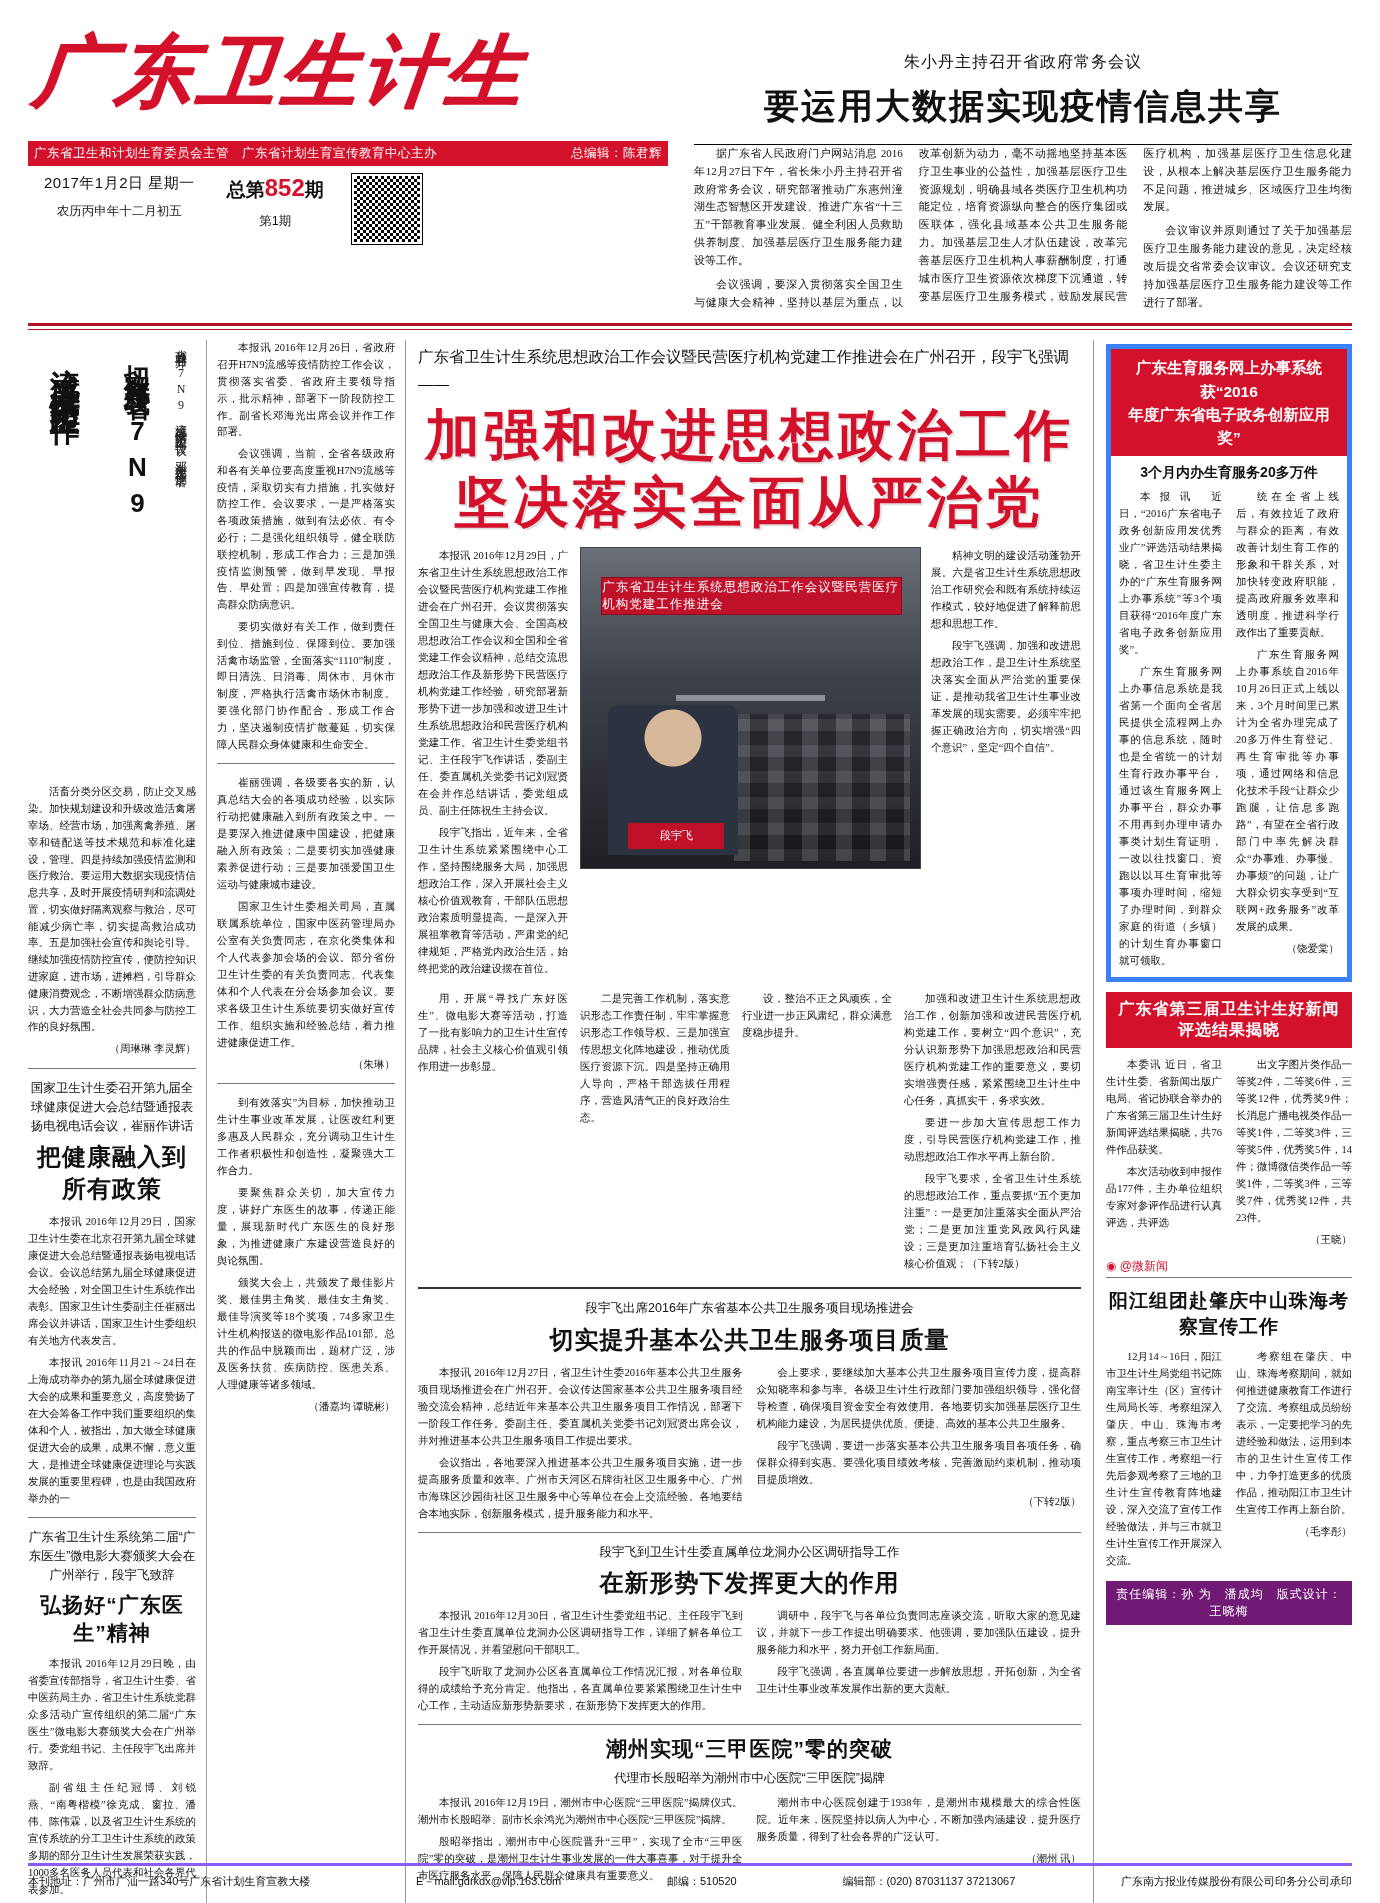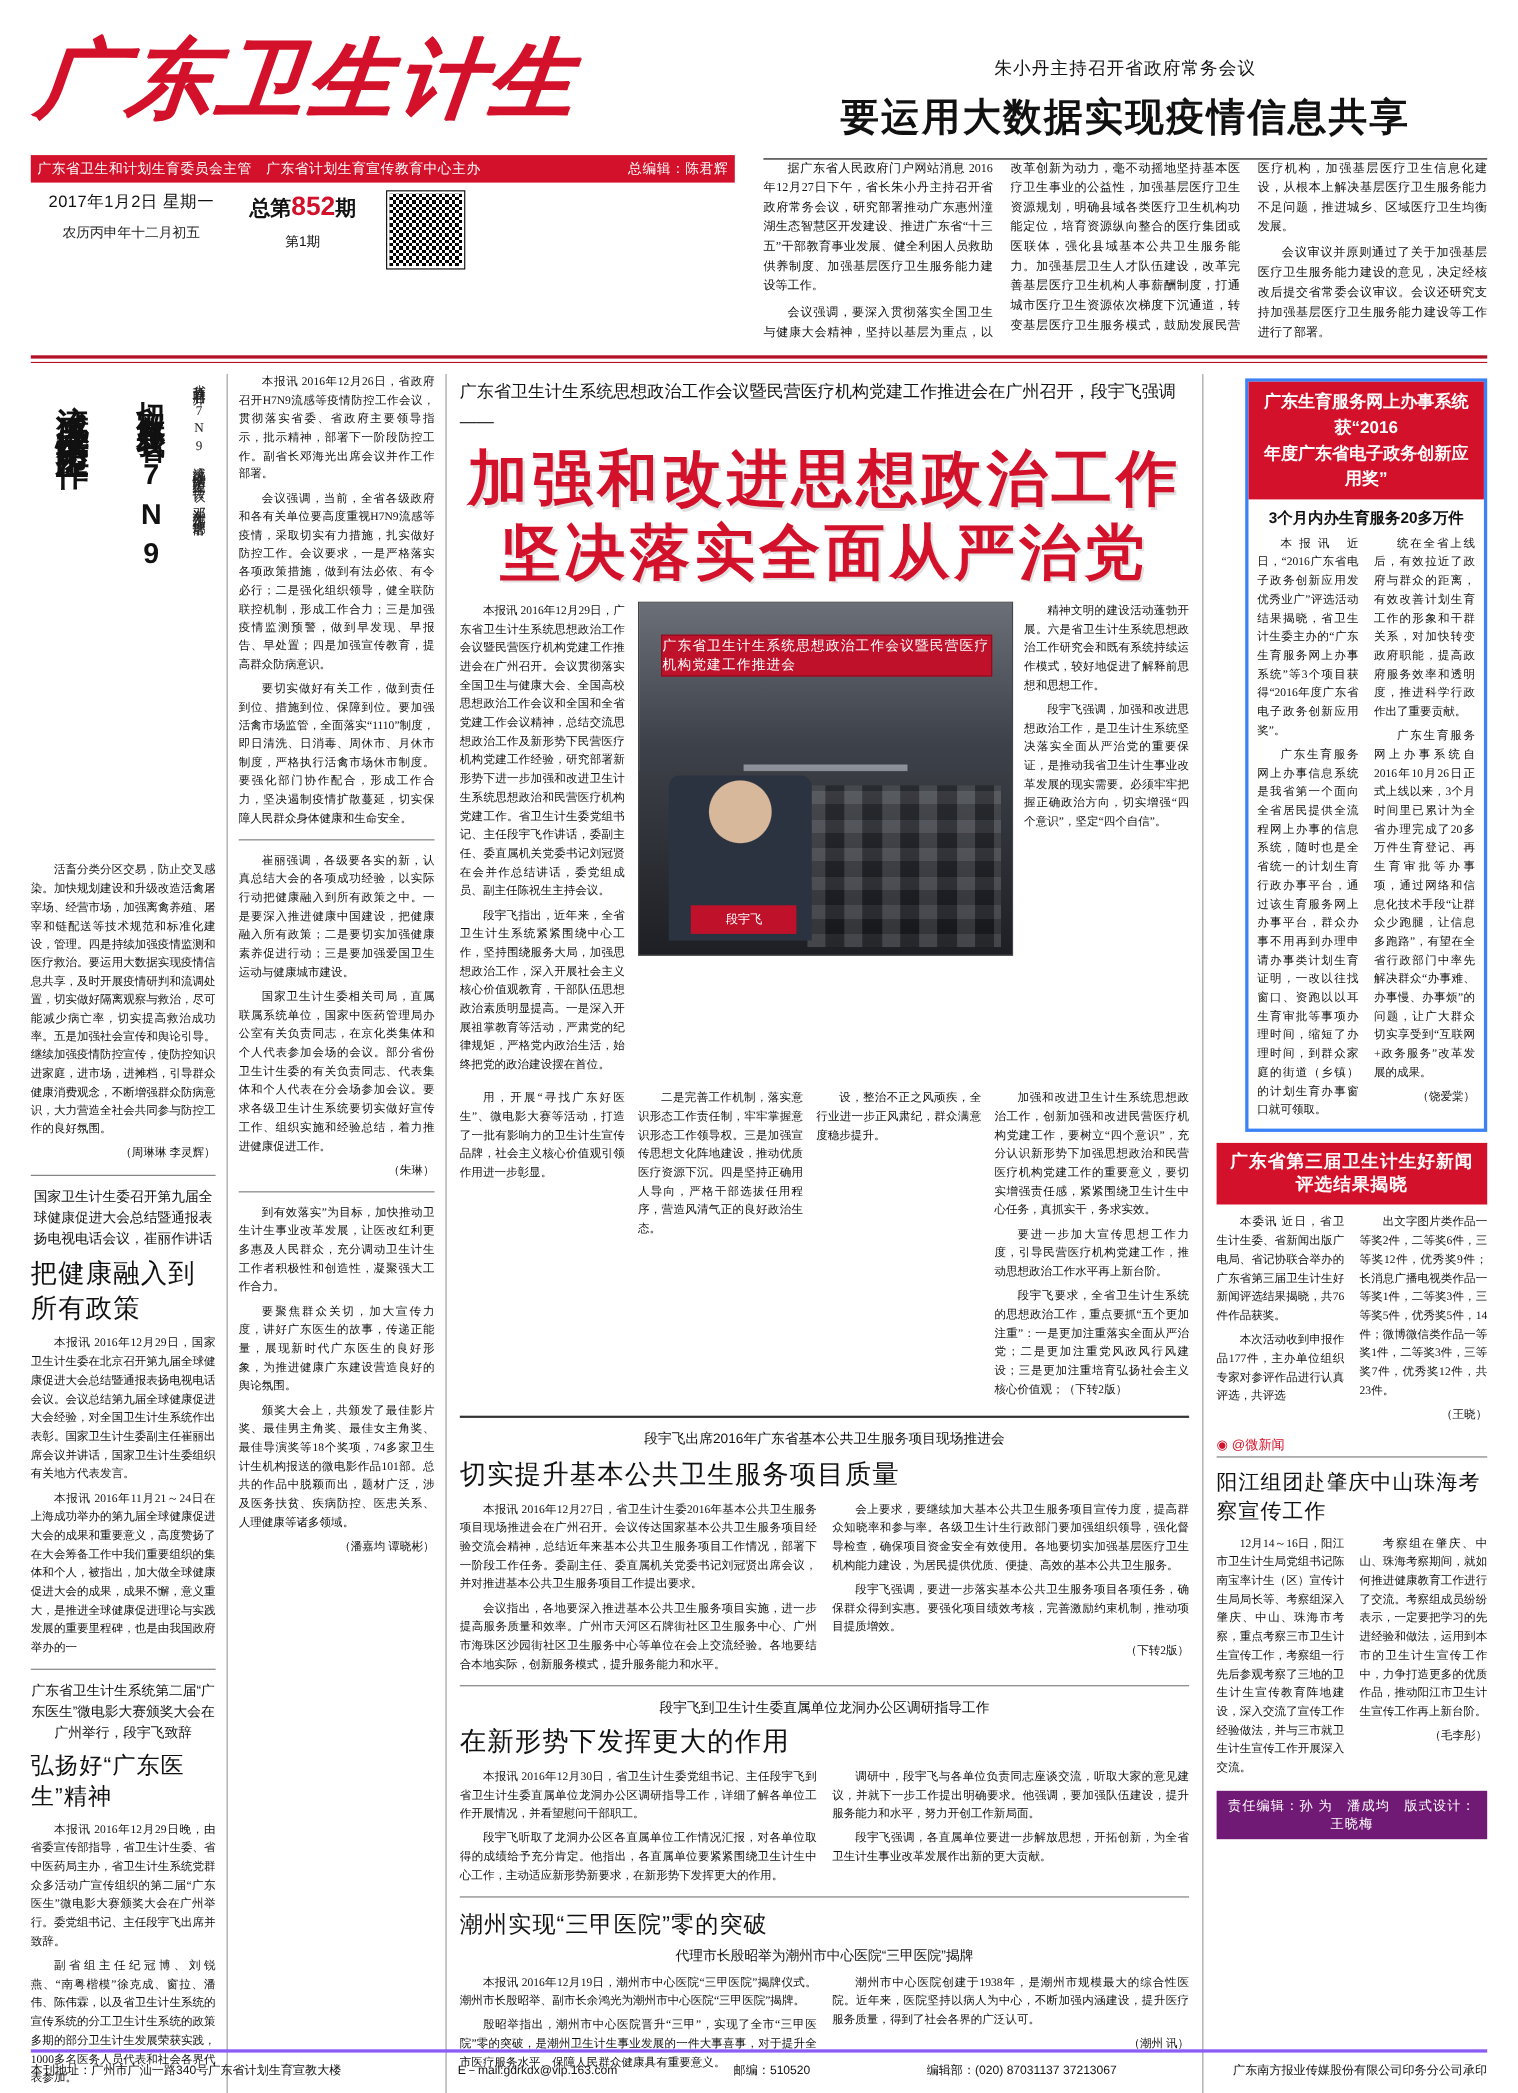--- a/index.html
+++ b/index.html
@@ -115,22 +115,22 @@
     color:#222;
   }
   .vwrap{display:flex;justify-content:flex-end;}
   .colA-body{font-size:10.5px;line-height:1.6;text-align:justify;margin-top:10px;}
   .colA-body p{margin:0 0 5px;text-indent:2em;}
   .colB-body{font-size:10.5px;line-height:1.6;text-align:justify;}
   .colB-body p{margin:0 0 5px;text-indent:2em;}
 
   .sec-kicker{font-size:12.5px;line-height:1.5;text-align:center;font-family:"Liberation Sans",sans-serif;margin:6px 0 6px;}
   .sec-title{
-    text-align:left;font-family:"Liberation Sans",sans-serif;
-    font-weight:normal;font-size:24px;letter-spacing:1px;margin:2px 0 8px;
+    text-align:center;font-family:"Liberation Sans",sans-serif;
+    font-weight:bold;font-size:24px;letter-spacing:1px;margin:2px 0 8px;
   }
   .sec-title.sm{font-size:21px;}
   .body2{column-count:2;column-gap:14px;font-size:10.5px;line-height:1.62;text-align:justify;}
   .body2 p{margin:0 0 5px;text-indent:2em;}
   .body1{font-size:10.5px;line-height:1.62;text-align:justify;}
   .body1 p{margin:0 0 5px;text-indent:2em;}
   .byline{text-align:right;font-size:10.5px;margin-top:2px;}
   hr.sep{border:0;border-top:1px solid #777;margin:10px 0;}
   hr.sep.thick{border-top:2px solid #333;}
 
@@ -179,21 +179,21 @@
     position:absolute;right:3%;bottom:2%;width:52%;height:46%;
     background:repeating-linear-gradient(90deg, rgba(255,255,255,.10) 0 16px, rgba(0,0,0,.18) 16px 34px),
                repeating-linear-gradient(0deg, rgba(255,255,255,.07) 0 12px, rgba(0,0,0,.12) 12px 26px);
   }
   .photo .headtable{
     position:absolute;left:28%;top:46%;width:44%;height:16%;
     background:linear-gradient(#8f939b,#5b5f67);
   }
 
   
-  .redbox{border:3px solid #3b82f6;padding:0;margin-top:4px;margin-left:26px;}
+  .redbox{border:5px solid #3b82f6;padding:0;margin-top:4px;}
   .redbox .rb-head{
     background:#d4112a;color:#fff;font-family:"Liberation Sans",sans-serif;
     font-weight:bold;font-size:15.5px;line-height:1.5;padding:7px 8px;text-align:center;
   }
   .redbox .rb-sub{
     text-align:center;font-family:"Liberation Sans",sans-serif;font-size:14px;
     padding:8px 6px 4px;font-weight:bold;
   }
   .redbox .rb-body{padding:2px 8px 8px;}
   .redbar{

